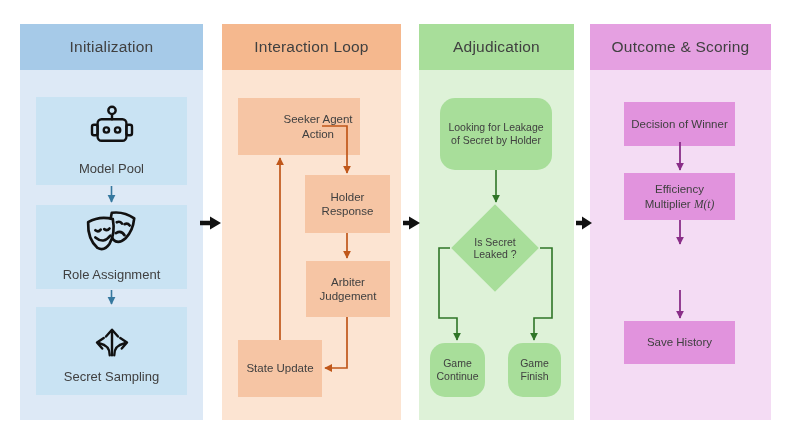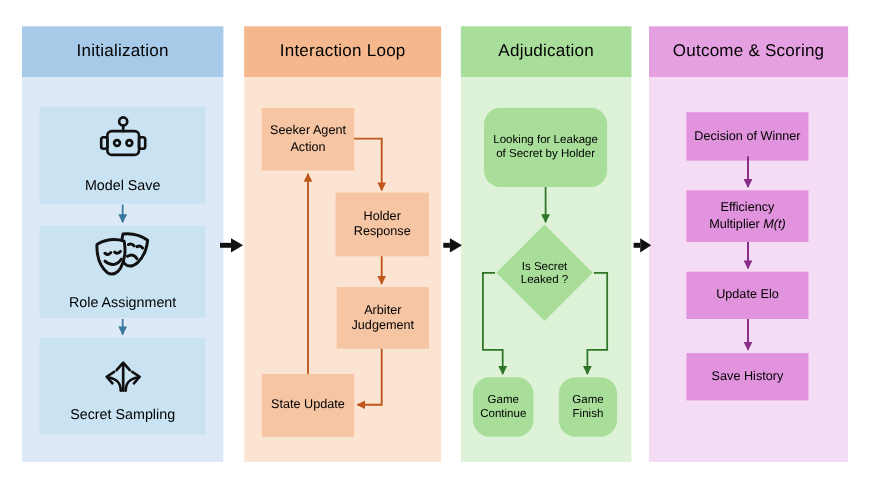--- a/index.html
+++ b/index.html
@@ -1,18 +1,18 @@
 <!DOCTYPE html>
 <html><head>
 <meta charset="utf-8">
 <style>
   html,body{margin:0;padding:0;background:#fff;}
   #canvas{
     position:relative;width:793px;height:446px;background:#ffffff;
-    font-family:"Liberation Sans",sans-serif;color:#000000;overflow:hidden;
+    font-family:"Liberation Sans",sans-serif;color:#404040;overflow:hidden;
   }
   .panel{position:absolute;top:24px;height:396px;}
   #panel-init{left:20px;width:183px;background:#dde9f6;}
   #panel-loop{left:222px;width:179px;background:#fce4d2;}
   #panel-adj{left:419px;width:155px;background:#def2d8;}
   #panel-out{left:590px;width:181px;background:#f4dcf4;}
   .panel-header{
     position:absolute;top:0;left:0;right:0;height:46px;
     display:flex;align-items:center;justify-content:center;
     font-size:15.5px;letter-spacing:.2px;
@@ -23,21 +23,21 @@
   #panel-out .panel-header{background:#e5a0e1;}
 
   .pbox{
     position:absolute;display:flex;align-items:center;justify-content:center;
     text-align:center;line-height:1.25;
   }
   .icon-box{flex-direction:column;gap:9px;background:#c9e3f3;font-size:13px;}
   #panel-loop .pbox{background:#f6c5a4;font-size:11.5px;}
   #panel-adj .pbox{background:#a8de9a;font-size:10.5px;border-radius:15px;}
   #panel-out .pbox{background:#e193dd;font-size:11.5px;}
-  .math{font-family:Liberation Sans, sans-serif;font-style:italic;}
+  .math{font-family:Liberation Serif, serif;font-style:italic;}
 
   .diamond{
     position:absolute;left:45px;top:193px;width:62px;height:62px;
     background:#a8de9a;transform:rotate(45deg);
   }
   .diamond-label{
     position:absolute;left:54px;top:196px;width:44px;height:56px;
     display:flex;align-items:center;justify-content:center;text-align:center;
     font-size:10.5px;line-height:1.18;background:transparent;
   }
@@ -55,21 +55,21 @@
     <div class="pbox icon-box" style="left:16px;top:73px;width:151px;height:88px;">
       <svg class="icn" width="52" height="48" viewBox="0 0 64 60" fill="none" stroke="#111" stroke-width="3" stroke-linecap="round" stroke-linejoin="round">
         <circle cx="32" cy="8" r="4.6"></circle>
         <line x1="32" y1="13" x2="32" y2="19"></line>
         <rect x="14" y="19" width="36" height="27" rx="5"></rect>
         <circle cx="25" cy="32.5" r="3.3"></circle>
         <circle cx="39" cy="32.5" r="3.3"></circle>
         <rect x="7" y="26" width="7" height="13" rx="2.5"></rect>
         <rect x="50" y="26" width="7" height="13" rx="2.5"></rect>
       </svg>
-      <span>Model Save</span>
+      <span>Model Pool</span>
     </div>
 
     <div class="pbox icon-box" style="left:16px;top:181px;width:151px;height:84px;">
       <svg class="icn" width="58" height="48" viewBox="0 0 64 54" fill="none" stroke="#111" stroke-width="3" stroke-linecap="round" stroke-linejoin="round">
         <g transform="rotate(14 41 24)">
           <path d="M27 6 Q40 1 53 6 Q55 20 49 30 Q43 39 36 35 Q27 28 27 6 Z"></path>
           <path d="M35 15 q3 -2.5 6 0"></path>
           <path d="M44 15 q3 -2.5 6 0"></path>
           <path d="M37 27 q5 -5 10 0"></path>
         </g>
@@ -91,21 +91,21 @@
         <path d="M21 29 L12 35 L19 43"></path>
         <path d="M35 52 C35 42 40 38 49 36"></path>
         <path d="M43 29 L52 35 L45 43"></path>
       </svg>
       <span>Secret Sampling</span>
     </div>
   </div>
 
   <div class="panel" id="panel-loop">
     <div class="panel-header">Interaction Loop</div>
-    <div class="pbox" style="left:16px;top:74px;width:84px;height:57px;">
+    <div class="pbox" style="left:16px;top:74px;width:84px;height:57px;padding-left:38px;">
       <span>Seeker Agent Action</span>
     </div>
     <div class="pbox" style="left:83px;top:151px;width:85px;height:58px;">
       <span>Holder Response</span>
     </div>
     <div class="pbox" style="left:84px;top:237px;width:84px;height:56px;">
       <span>Arbiter Judgement</span>
     </div>
     <div class="pbox" style="left:16px;top:316px;width:84px;height:57px;">
       <span>State Update</span>
@@ -130,23 +130,20 @@
   <div class="panel" id="panel-out">
     <div class="panel-header">Outcome &amp; Scoring</div>
     <div class="pbox" style="left:34px;top:78px;width:111px;height:44px;">
       <span>Decision of Winner</span>
     </div>
     <div class="pbox" style="left:34px;top:149px;width:111px;height:47px;">
       <span>
         <span>Efficiency</span><br>
         <span><span>Multiplier</span>&nbsp;<span class="math">M(t)</span></span>
       </span>
-    </div>
-    <div class="pbox" style="left:34px;top:223px;width:111px;height:43px;">
-      <span>Update Elo</span>
     </div>
     <div class="pbox" style="left:34px;top:297px;width:111px;height:43px;">
       <span>Save History</span>
     </div>
   </div>
 
   <svg id="arrow-overlay" width="793" height="446" viewBox="0 0 793 446">
     <defs>
       <marker id="ah-blue" markerWidth="9" markerHeight="9" refX="7.2" refY="4" orient="auto" markerUnits="userSpaceOnUse">
           <path d="M0,0 L8,4 L0,8 Z" fill="#36789f"></path>

